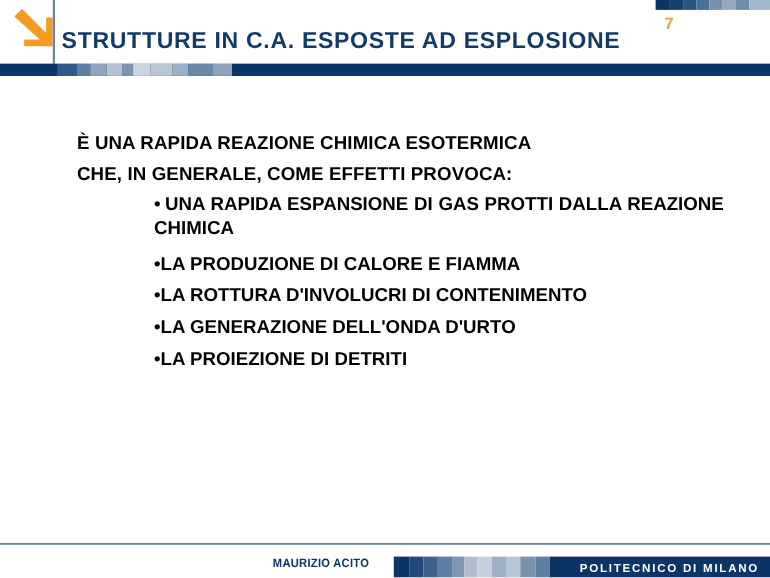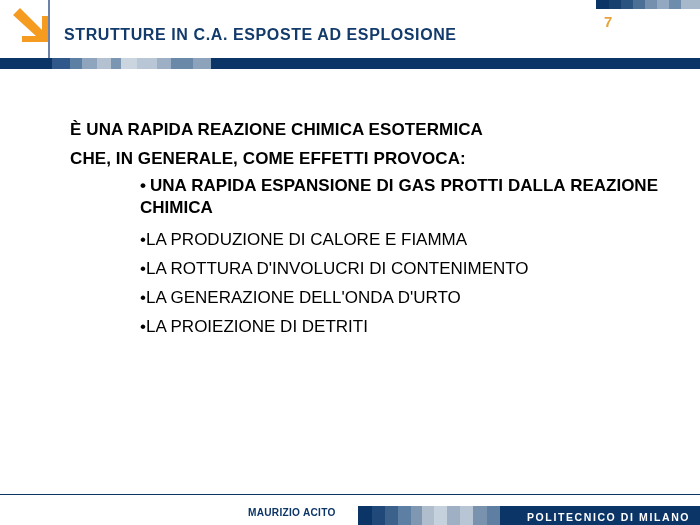--- a/index.html
+++ b/index.html
@@ -32,23 +32,23 @@
   #header-divider {
     position: absolute;
     left: 48px;
     top: 0;
     width: 2px;
     height: 58px;
     background: #6a83a8;
   }
   #slide-title {
     position: absolute;
-    left: 64px;
+    left: 56px;
     top: 26px;
-    font-size: 16px;
+    font-size: 21px;
     font-weight: bold;
     color: #123a6b;
     letter-spacing: 0.6px;
     white-space: nowrap;
   }
   #page-number {
     position: absolute;
     left: 604px;
     top: 13px;
     font-size: 15px;
@@ -119,21 +119,21 @@
     font-weight: bold;
     color: #000000;
     text-align: justify;
     text-align-last: left;
     line-height: 22px;
     margin: 0 0 6px 0;
   }
   #first-bullet .bdot { margin-right: 4px; }
   .bullet-line {
     font-size: 17px;
-    font-weight: normal;
+    font-weight: bold;
     color: #000000;
     line-height: 29px;
     white-space: nowrap;
   }
 
   
   #footer {
     position: absolute;
     left: 0;
     top: 494px;

